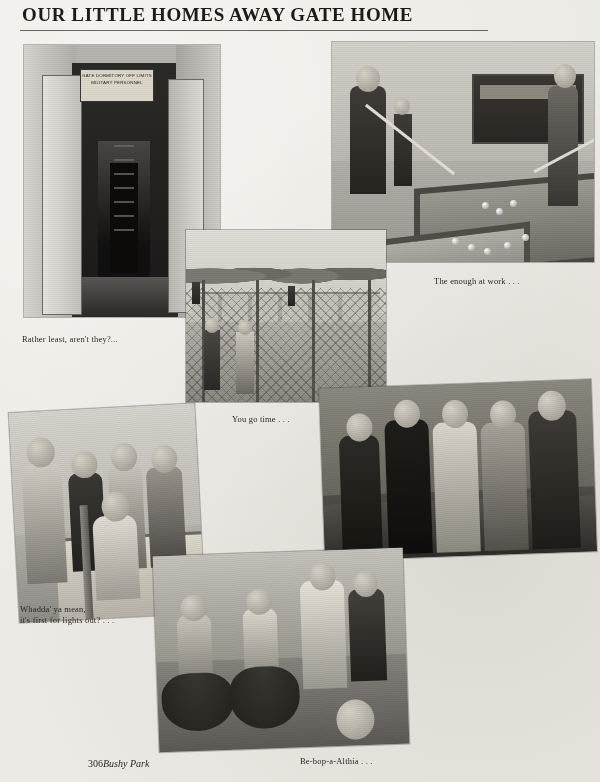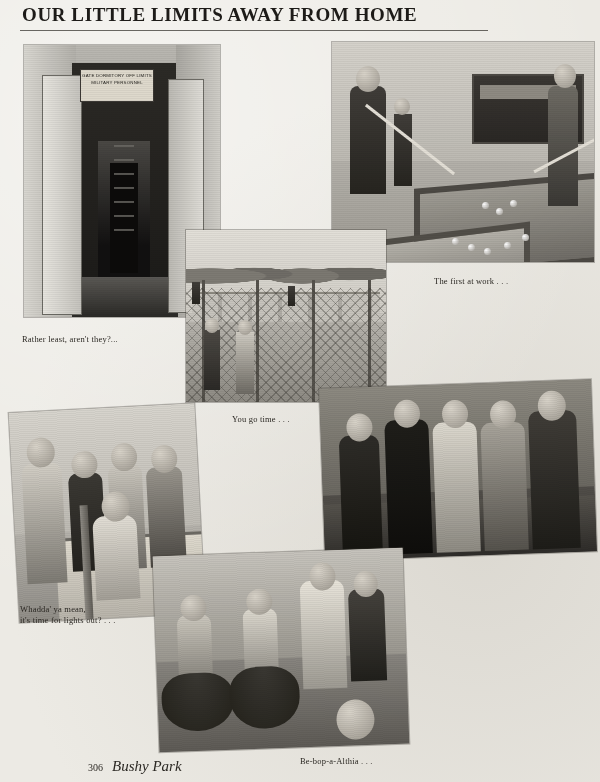--- a/index.html
+++ b/index.html
@@ -82,22 +82,21 @@
     position: absolute;
     left: 88px;
     top: 758px;
     font-size: 10px;
     color: #2b2823;
     z-index: 6;
   }
   .folio .num { font-family: "Liberation Serif", serif; }
   .folio .loc {
     font-style: italic;
-    margin-left: 9px;
-    font-size: 15px;
+    font-size: 10px;
   }
 
   
 
   
   #photo-corridor { left: 24px; top: 45px; width: 196px; height: 272px; }
   .corridor-bg {
     position:absolute; inset:0;
     background: linear-gradient(180deg,#b9b7b1 0%, #a8a6a0 40%, #8e8c86 100%);
   }
@@ -221,21 +220,21 @@
     background-image:
       repeating-linear-gradient(0deg, rgba(0,0,0,0.045) 0 1px, rgba(255,255,255,0.02) 1px 2px);
     mix-blend-mode: multiply;
   }
 </style>
 </head>
 <body>
 
 <div class="page">
 
-  <div class="page-title">OUR LITTLE LIMITS AWAY FROM HOME</div>
+  <div class="page-title">OUR LITTLE HOMES AWAY GATE HOME</div>
   <div class="title-rule"></div>
 
   <div class="photo" id="photo-corridor">
     <div class="inner">
       <div class="corridor-bg"></div>
       <div class="corridor-wallL"></div>
       <div class="corridor-wallR"></div>
       <div class="corridor-door"></div>
       <div class="corridor-depth"></div>
       <div class="corridor-depth2"></div>
@@ -270,21 +269,21 @@
       <div class="ball" style="left:120px; top:196px;"></div>
       <div class="ball" style="left:136px; top:202px;"></div>
       <div class="ball" style="left:152px; top:206px;"></div>
       <div class="ball" style="left:172px; top:200px;"></div>
       <div class="ball" style="left:190px; top:192px;"></div>
       <div style="position:absolute; left:22px; top:96px; width:112px; height:3px; background:#e3dfd6; transform:rotate(38deg);"></div>
       <div style="position:absolute; left:198px; top:112px; width:70px; height:3px; background:#e3dfd6; transform:rotate(-28deg);"></div>
     </div>
     <div class="grain"></div>
   </div>
-  <div class="caption" style="left:434px; top:276px;">The first at work . . .</div>
+  <div class="caption" style="left:434px; top:276px;">The enough at work . . .</div>
 
   <div class="photo" id="photo-fence">
     <div class="inner">
       <div class="fence-bg"></div>
       <div class="fence-sky"></div>
       <div class="fence-trees"></div>
       <div class="fence-huts"></div>
       <div class="fence-ground"></div>
       <div class="fence-post" style="left:16px;"></div>
       <div class="fence-post" style="left:70px;"></div>
@@ -315,21 +314,21 @@
       <div class="head" style="left:100px; top:36px; width:26px; height:28px;"></div>
       <div class="person" style="left:134px; top:62px; width:36px; height:100px; border-radius:9px 9px 0 0; background:linear-gradient(180deg,#9a968e,#4a4742);"></div>
       <div class="head" style="left:140px; top:40px; width:26px; height:28px;"></div>
       <div class="person" style="left:78px; top:108px; width:44px; height:84px; border-radius:12px 12px 0 0; background:linear-gradient(180deg,#e2ded5,#a29e96);"></div>
       <div class="head" style="left:88px; top:84px; width:28px; height:30px;"></div>
       <div class="girls-post"></div>
     </div>
     <div class="grain"></div>
   </div>
   <div class="caption" style="left:20px; top:604px;">Whadda' ya mean,
-it's time for lights out? . . .</div>
+it's first for lights out? . . .</div>
 
   <div class="photo" id="photo-canteen">
     <div class="inner">
       <div class="canteen-bg"></div>
       <div class="canteen-wall"></div>
       <div class="canteen-counter"></div>
       <div class="person" style="left:18px; top:48px; width:40px; height:120px; border-radius:10px 10px 0 0; background:linear-gradient(180deg,#2e2c28,#15140f);"></div>
       <div class="head" style="left:26px; top:26px; width:26px; height:28px;"></div>
       <div class="person" style="left:64px; top:34px; width:44px; height:134px; border-radius:10px 10px 0 0; background:linear-gradient(180deg,#1f1e1a,#0e0d0b);"></div>
       <div class="head" style="left:74px; top:14px; width:26px; height:28px;"></div>

